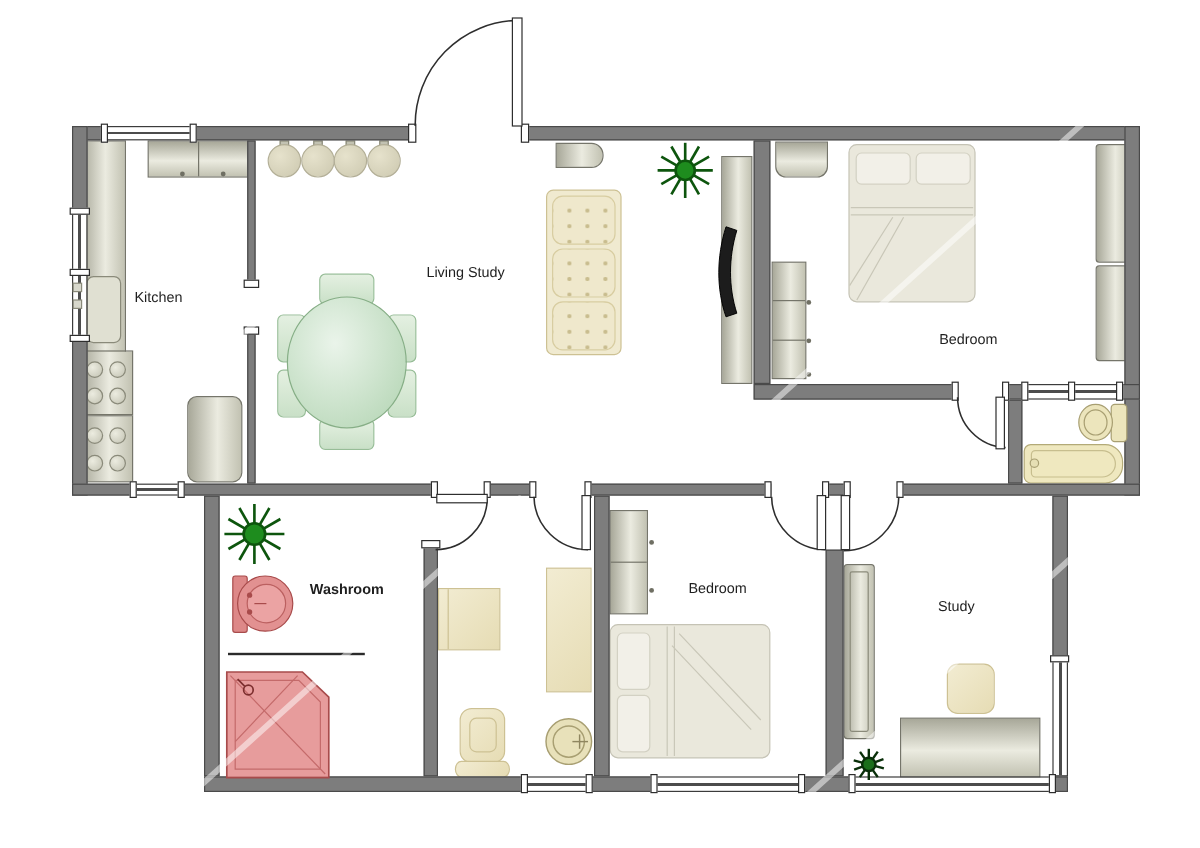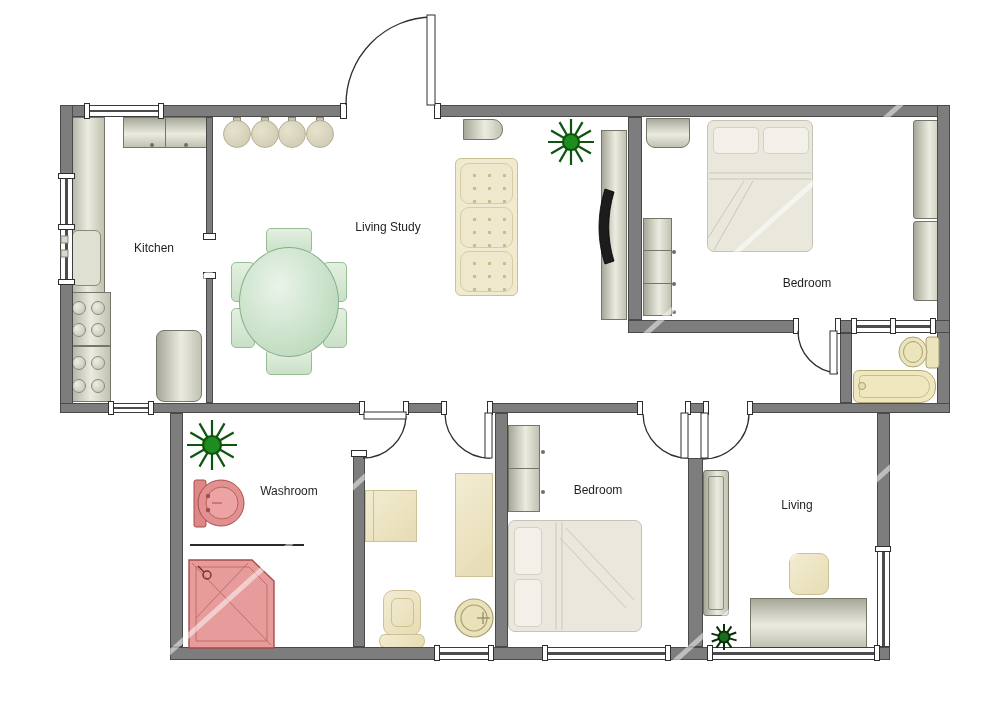--- a/index.html
+++ b/index.html
@@ -291,24 +291,24 @@
     <g stroke="#092f09" stroke-width="2">
       <line x1="724" y1="624" x2="724" y2="650"></line>
       <line x1="724" y1="624" x2="724" y2="650" transform="rotate(35 724 637)"></line>
       <line x1="724" y1="624" x2="724" y2="650" transform="rotate(70 724 637)"></line>
       <line x1="724" y1="624" x2="724" y2="650" transform="rotate(105 724 637)"></line>
       <line x1="724" y1="624" x2="724" y2="650" transform="rotate(145 724 637)"></line>
       <circle cx="724" cy="637" r="5.5" fill="#1b6e1b"></circle>
     </g>
   </svg>
 
-  <span class="room-label" style="left:154px;top:248px;">Kitchen</span>
+  <span class="room-label" style="left:132px;top:248px;">Kitchen</span>
   <span class="room-label" style="left:388px;top:227px;">Living Study</span>
   <span class="room-label" style="left:807px;top:283px;">Bedroom</span>
-  <span class="room-label" style="left:289px;top:491px;">Washroom</span>
+  <span class="room-label" style="left:289px;top:491px;font-weight:bold;">Washroom</span>
   <span class="room-label" style="left:598px;top:490px;">Bedroom</span>
-  <span class="room-label" style="left:797px;top:505px;">Living</span>
+  <span class="room-label" style="left:797px;top:505px;">Study</span>
 
   <div class="wm" style="left:60px;top:555px;width:430px;"></div>
   <div class="wm" style="left:560px;top:215px;width:430px;"></div>
   <div class="wm" style="left:600px;top:555px;width:380px;"></div>
   <div class="wm" style="left:120px;top:215px;width:300px;"></div>
 </div>
 
 </body></html>

